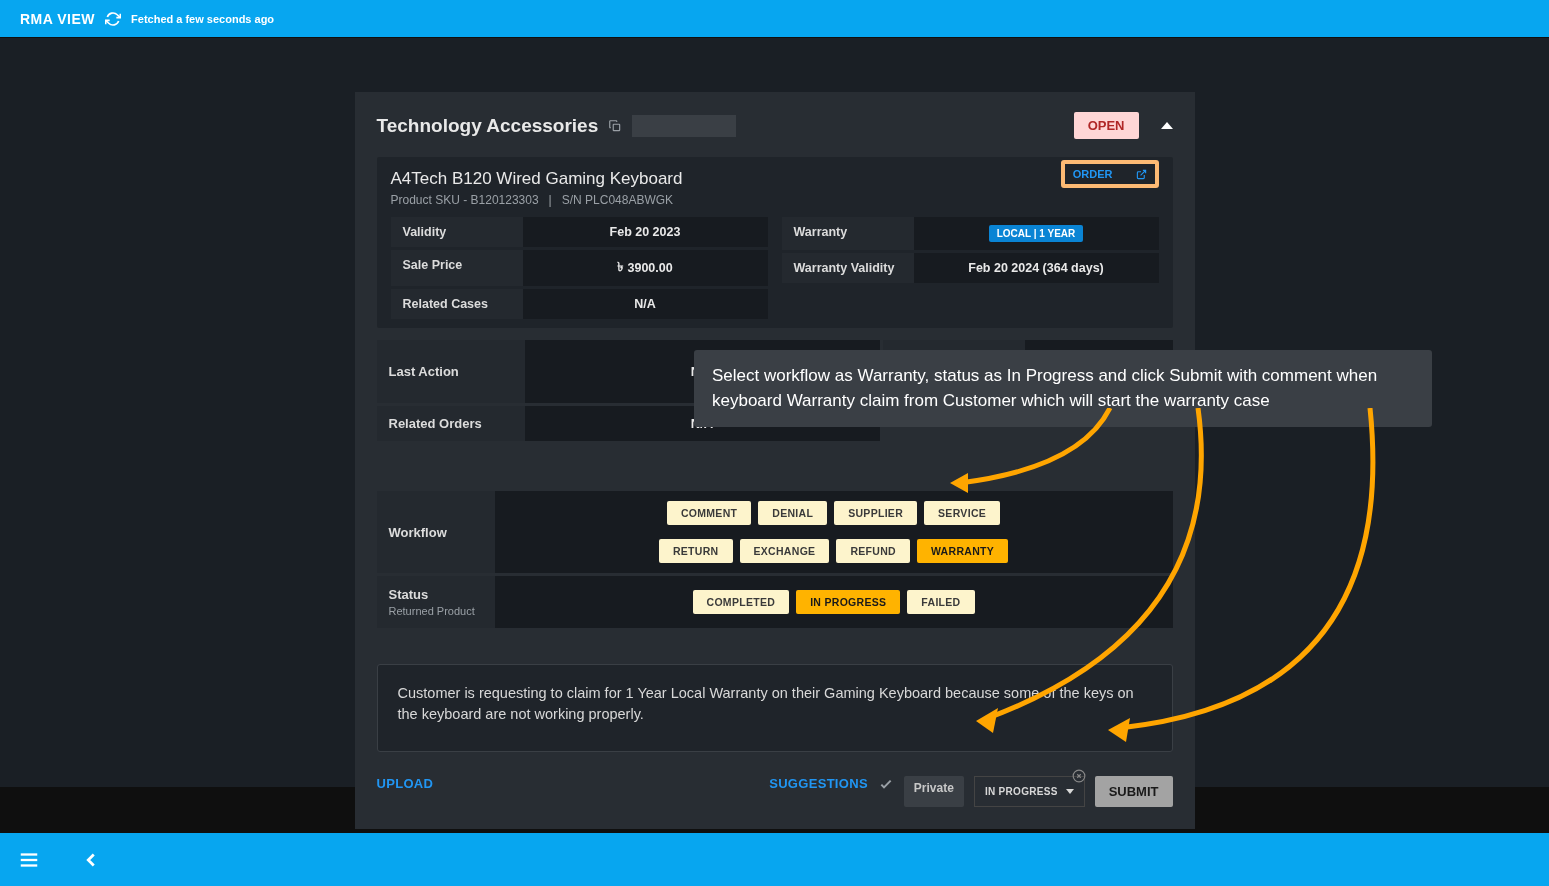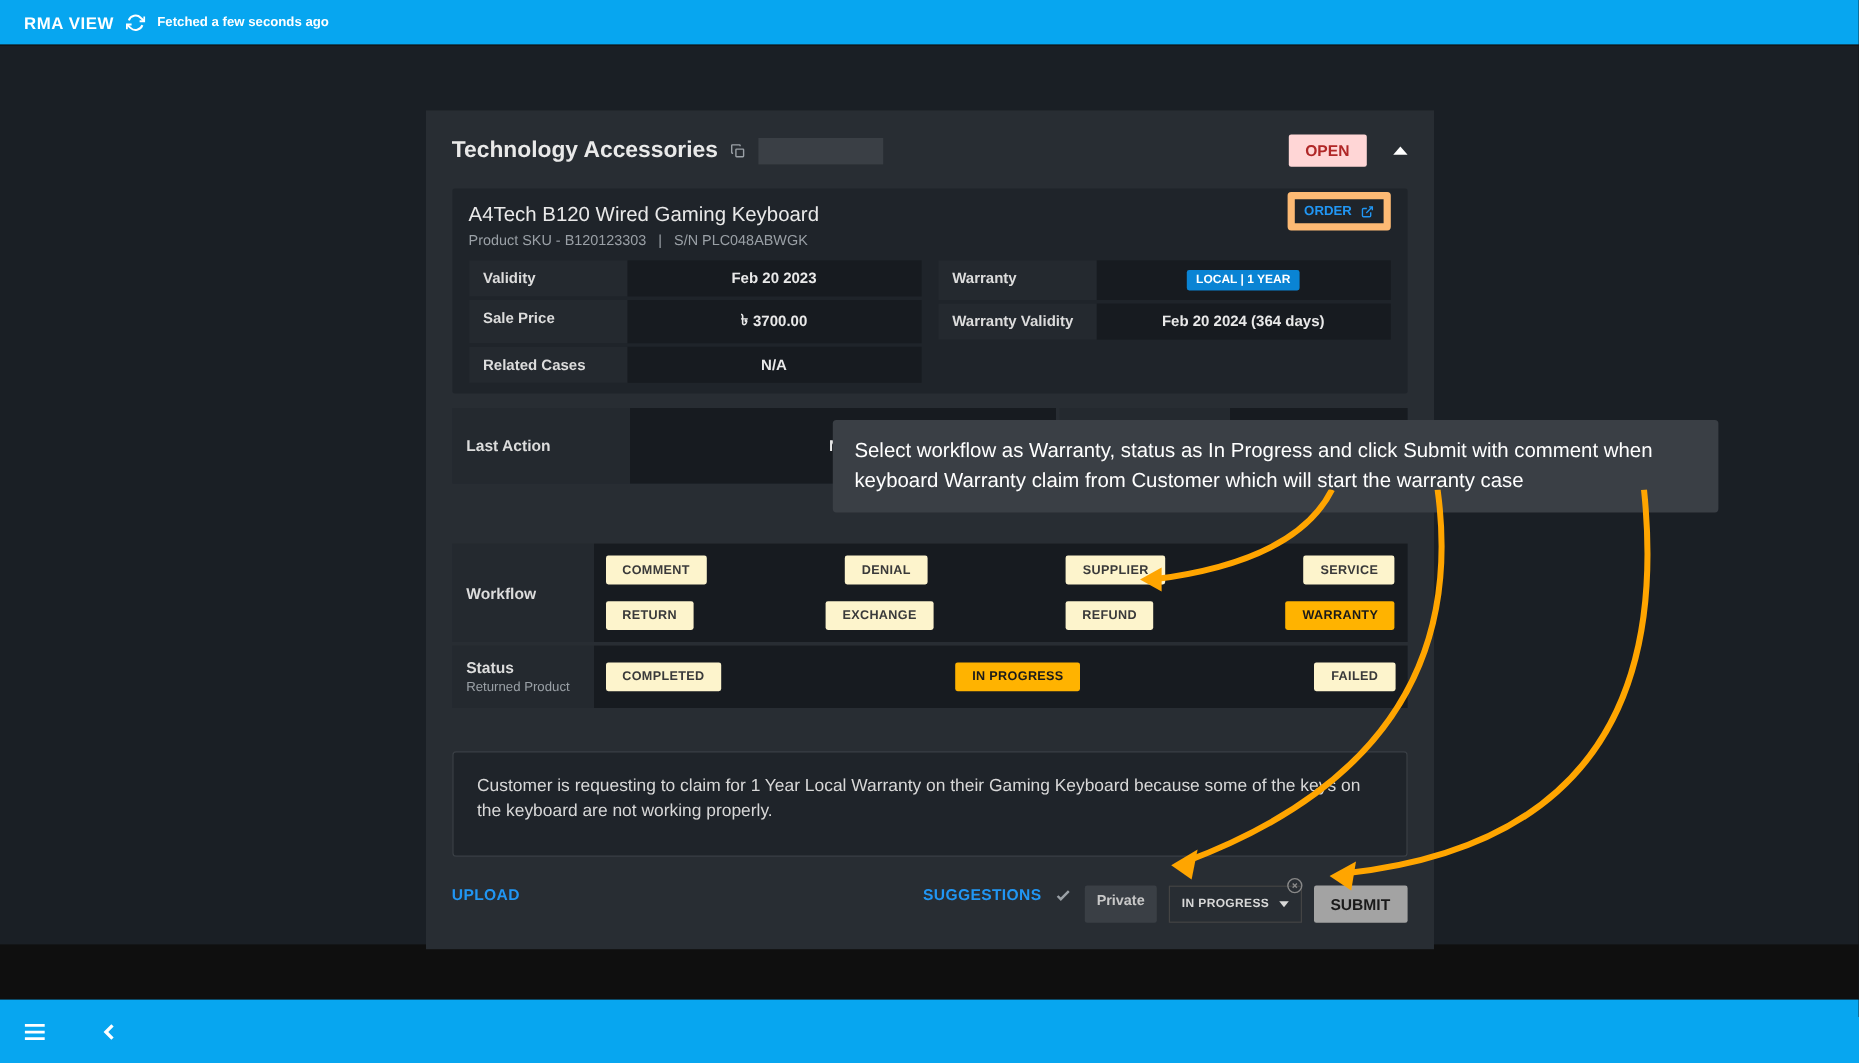--- a/index.html
+++ b/index.html
@@ -13,36 +13,36 @@
 .header-row{display:flex;align-items:center;gap:10px;margin-bottom:18px}
 .crumb{font-size:19px;font-weight:600;color:#e9e9e9}
 .copy-icon{width:14px;height:14px;color:#9aa0a6}
 .redacted{background:#3a3f45;width:104px;height:22px}
 .spacer{flex:1}
 .status-pill{background:#ffd6d6;color:#b02727;font-size:13px;font-weight:700;padding:6px 14px;border-radius:2px}
 .caret-up{width:0;height:0;border-left:6px solid transparent;border-right:6px solid transparent;border-bottom:7px solid #fff;margin-left:12px;cursor:pointer}
 .product-card{background:#1f242a;border-radius:2px;padding:12px 14px 6px 14px}
 .prod-title{font-size:17px;font-weight:500;color:#e9e9e9}
 .prod-meta{font-size:12px;color:#9aa0a6;margin-top:4px}
-.order-btn{position:absolute;right:36px;top:68px;border:6px solid #fdba74;color:#2196f3;font-size:11px;font-weight:700;padding:4px 8px;border-radius:3px;display:flex;align-items:center;gap:7px;cursor:pointer}
+.order-btn{position:absolute;right:36px;top:68px;border:4px solid #fdba74;color:#2196f3;font-size:11px;font-weight:700;padding:4px 8px;border-radius:3px;display:flex;align-items:center;gap:23px;cursor:pointer}
 .ext-icon{width:11px;height:11px}
 .grid2{display:grid;grid-template-columns:1fr 1fr;gap:0 14px;margin-top:10px}
 .kvrow{display:flex;margin-bottom:3px}
 .klabel{background:#24292f;padding:8px 12px;font-size:12.5px;font-weight:700;width:132px;flex-shrink:0;color:#dcdcdc}
 .kval{background:#171b20;padding:8px 12px;font-size:12.5px;font-weight:700;flex:1;text-align:center;color:#e9e9e9;display:flex;align-items:center;justify-content:center;gap:4px}
 .badge-blue{background:#0a84d4;color:#fff;font-size:10px;font-weight:700;padding:3px 8px;border-radius:2px}
 .sec2{margin-top:12px}
 .wide-label{background:#24292f;padding:16px 12px;font-size:13px;font-weight:700;width:148px;flex-shrink:0;color:#dcdcdc;display:flex;align-items:center}
 .wide-val{background:#171b20;flex:1;display:flex;align-items:center;justify-content:center;font-size:13px;font-weight:700;color:#e9e9e9}
 .sec2-right{display:flex;flex-direction:column;gap:3px}
 .workflow-card{margin-top:50px}
 .wf-row{display:flex;margin-bottom:3px}
 .wf-label{background:#24292f;width:118px;padding:10px 12px;font-size:13px;font-weight:700;color:#dcdcdc;display:flex;flex-direction:column;justify-content:center}
 .wf-sub{font-size:11px;font-weight:400;color:#9aa0a6;margin-top:3px}
-.wf-body{background:#171b20;flex:1;display:flex;flex-wrap:wrap;gap:7px;padding:10px;justify-content:space-between;align-items:center}
+.wf-body{background:#171b20;flex:1;display:flex;flex-wrap:wrap;gap:7px;padding:10px;justify-content:center;align-items:center}
 .opt{background:#fdf4cc;color:#3a3a3a;font-size:10.5px;font-weight:700;padding:6px 14px;border-radius:2px;cursor:pointer;letter-spacing:.3px}
 .opt.sel{background:#ffb300;color:#1a1a1a}
 .comment-box{background:#1f242a;border:1px solid #3a3f45;border-radius:3px;margin-top:36px;padding:18px 20px;font-size:14.5px;line-height:1.45;color:#d8d8d8;min-height:88px}
 .footer-row{display:flex;margin-top:24px;gap:10px}
 .upload{color:#2196f3;font-size:13px;font-weight:700;cursor:pointer;letter-spacing:.3px}
 .suggestions{color:#2196f3;font-size:13px;font-weight:700;cursor:pointer;letter-spacing:.3px}
 .check-icon{width:16px;height:16px;color:#9aa0a6}
 .private-label{background:#3a3f45;color:#c8c8c8;font-size:12px;font-weight:700;padding:5px 10px;border-radius:2px}
 .status-drop{background:#282d33;border:1px solid #444;font-size:10px;font-weight:700;color:#d8d8d8;padding:7px 10px;display:flex;align-items:center;gap:8px;cursor:pointer;letter-spacing:.3px;position:relative}
 .clear-x{position:absolute;right:-2px;top:-8px;width:14px;height:14px;color:#888}
@@ -98,21 +98,21 @@
       <div class="grid2">
         <div>
           <div class="kvrow">
             <div class="klabel">Validity</div>
             <div class="kval">Feb 20 2023</div>
           </div>
           <div class="kvrow">
             <div class="klabel">Sale Price</div>
             <div class="kval">
               <span>৳</span>
-              <span>3700.00</span>
+              <span>3900.00</span>
             </div>
           </div>
           <div class="kvrow">
             <div class="klabel">Related Cases</div>
             <div class="kval">N/A</div>
           </div>
         </div>
         <div>
           <div class="kvrow">
             <div class="klabel">Warranty</div>
@@ -137,20 +137,27 @@
         <div class="sec2-right">
           <div class="kvrow" style="margin-bottom:0">
             <div class="klabel" style="width:142px">Created</div>
             <div class="kval">Feb 20 2023</div>
           </div>
           <div class="kvrow" style="margin-bottom:0">
             <div class="klabel" style="width:142px">Updated</div>
             <div class="kval">-</div>
           </div>
         </div>
+      </div>
+      <div style="display:grid;grid-template-columns:1fr 290px;gap:3px;margin-top:3px">
+        <div class="kvrow" style="margin-bottom:0">
+          <div class="wide-label" style="padding:10px 12px">Related Orders</div>
+          <div class="wide-val">N/A</div>
+        </div>
+        <div></div>
       </div>
     </div>
 
     <div class="workflow-card">
       <div class="wf-row">
         <div class="wf-label" style="min-height:64px">Workflow</div>
         <div class="wf-body">
           <span class="opt">COMMENT</span>
           <span class="opt">DENIAL</span>
           <span class="opt">SUPPLIER</span>

